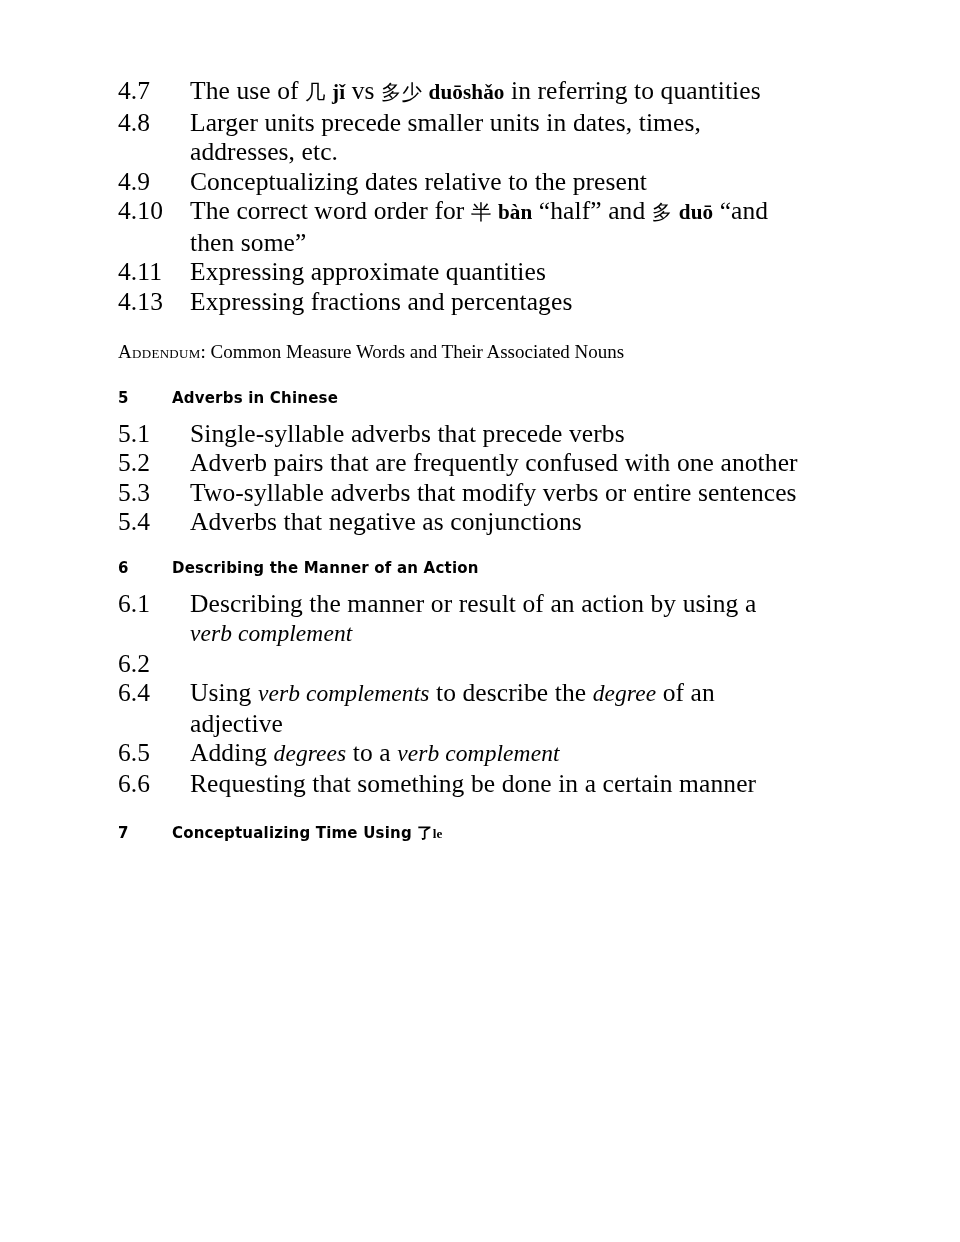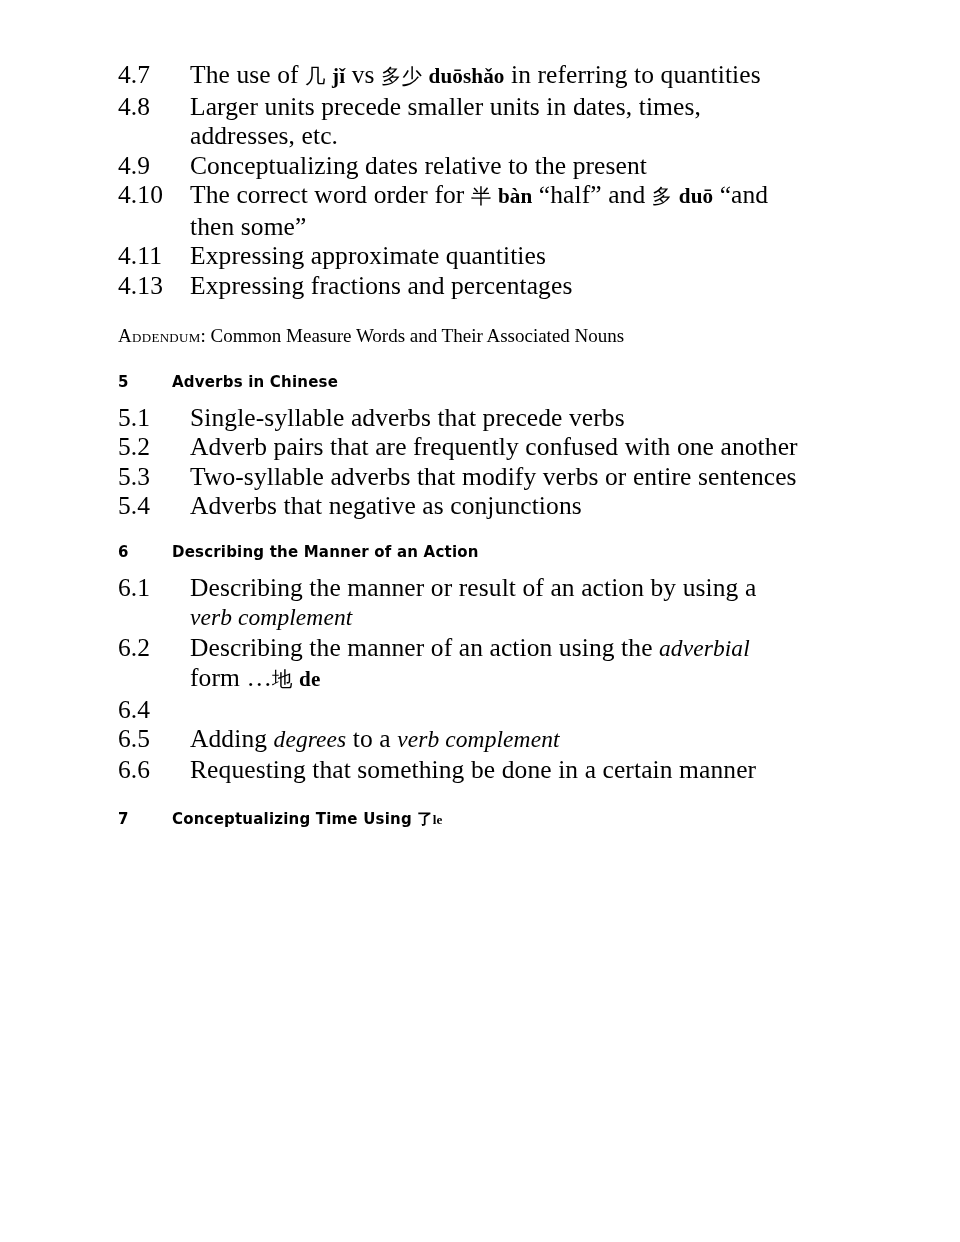--- a/index.html
+++ b/index.html
@@ -12,21 +12,21 @@
     height: 1242px;
     font-family: "Liberation Serif", "DejaVu Serif", serif;
     color: #000000;
     -webkit-font-smoothing: antialiased;
   }
   .page {
     position: relative;
     width: 960px;
     height: 1242px;
     box-sizing: border-box;
-    padding: 60px 118px 0 118px;
+    padding: 76px 118px 0 118px;
     overflow: hidden;
   }
 
   
   .toc-list {
     margin: 0;
     padding: 0;
   }
   .toc-row {
     display: flex;
@@ -172,24 +172,24 @@
     <span class="section-num">6</span>
     <span class="section-label">Describing the Manner of an Action</span>
   </div>
   <div class="toc-list gap-after-head" id="list6">
       <div class="toc-row">
         <span class="toc-num">6.1</span>
         <span class="toc-text">Describing the manner or result of an action by using a <span class="ital">verb complement</span></span>
       </div>
       <div class="toc-row">
         <span class="toc-num">6.2</span>
-        <span class="toc-text">Describing the manner of an action using the <span class="ital">adverbial</span> form …<span class="cjk">地</span> <span class="py">de</span></span>
       </div>
       <div class="toc-row">
         <span class="toc-num">6.4</span>
+        <span class="toc-text">Using <span class="ital">verb complements</span> to describe the <span class="ital">degree</span> of an adjective</span>
       </div>
       <div class="toc-row">
         <span class="toc-num">6.5</span>
         <span class="toc-text">Adding <span class="ital">degrees</span> to a <span class="ital">verb complement</span></span>
       </div>
       <div class="toc-row">
         <span class="toc-num">6.6</span>
         <span class="toc-text">Requesting that something be done in a certain manner</span>
       </div>
     </div>

